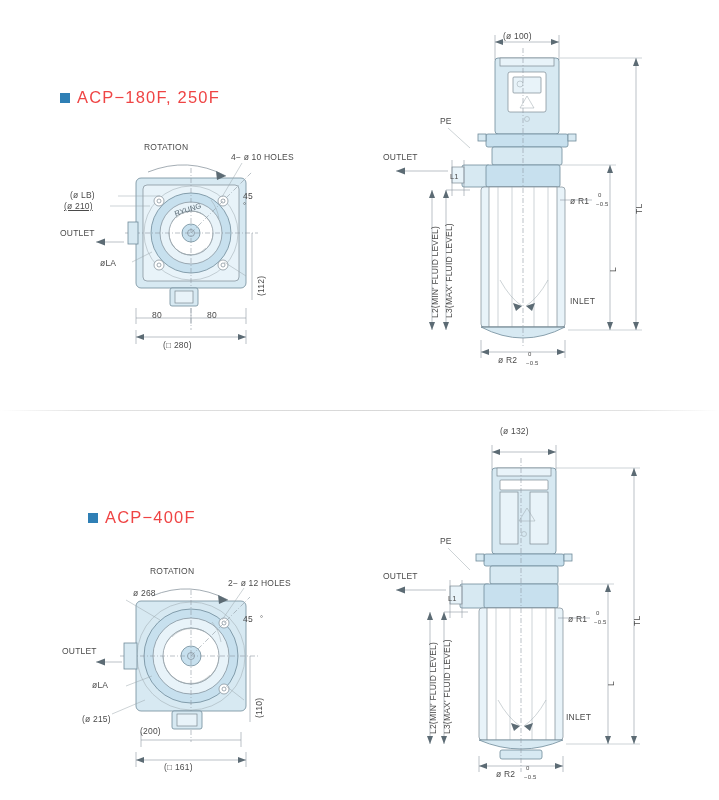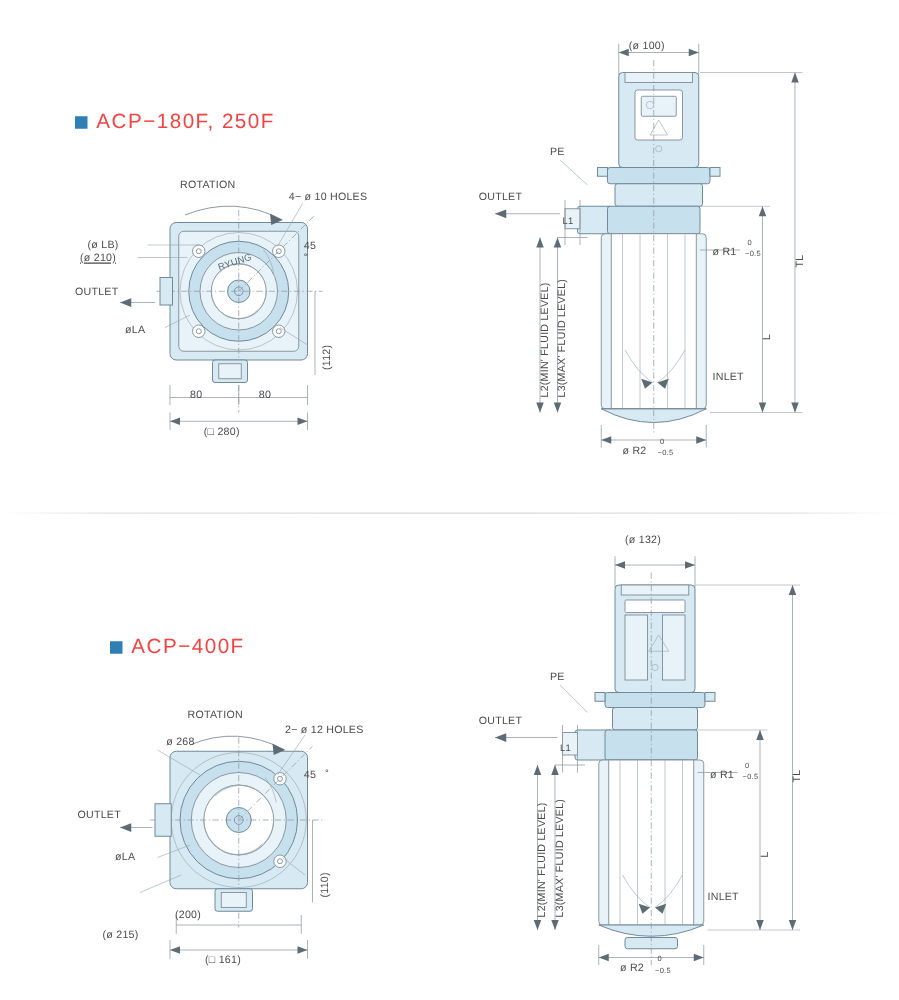--- a/index.html
+++ b/index.html
@@ -305,21 +305,21 @@
     <path d="M246 760 l-8 -3 l0 6 z" class="arrow"></path>
     <line x1="250" y1="656" x2="250" y2="722" class="ln-dim"></line>
   </svg>
 
   <div class="lbl" style="left:150px;top:566px;">ROTATION</div>
   <div class="lbl" style="left:228px;top:578px;">2− ø 12 HOLES</div>
   <div class="lbl" style="left:243px;top:614px;">45</div>
   <div class="lbl sm" style="left:260px;top:614px;">°</div>
   <div class="lbl" style="left:62px;top:646px;">OUTLET</div>
   <div class="lbl" style="left:133px;top:588px;">ø 268</div>
-  <div class="lbl" style="left:70px;top:742px;padding-left:12px;">(ø 215)</div>
+  <div class="lbl" style="left:70px;top:714px;padding-left:12px;">(ø 215)</div>
   <div class="lbl" style="left:92px;top:680px;">øLA</div>
   <div class="lbl" style="left:140px;top:726px;">(200)</div>
   <div class="lbl" style="left:164px;top:762px;">(□ 161)</div>
   <div class="lbl vert" style="left:254px;top:718px;">(110)</div>
 
   <svg width="719" height="800">
 
     <rect x="492" y="468" width="64" height="86" rx="3" class="body-fill"></rect>
     <rect x="497" y="468" width="54" height="8" class="body-light"></rect>
     <rect x="500" y="480" width="48" height="10" rx="1" class="white"></rect>

